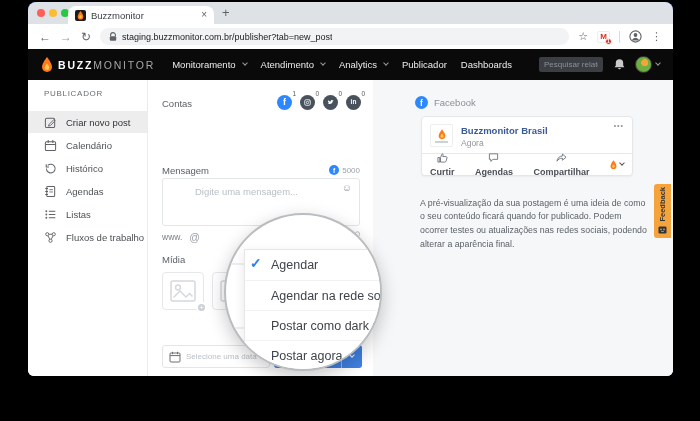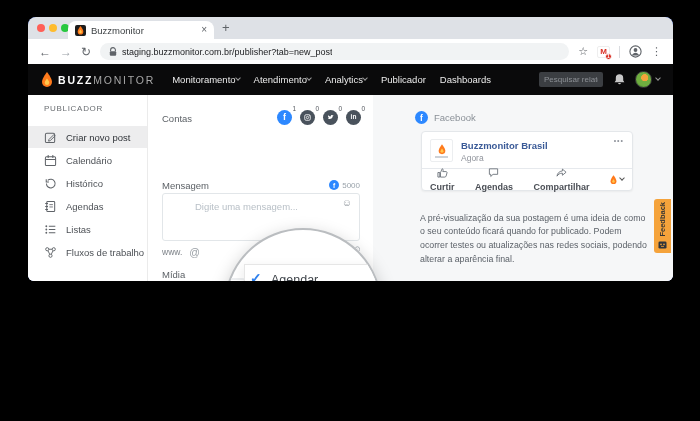--- a/index.html
+++ b/index.html
@@ -1,19 +1,19 @@
 <!DOCTYPE html>
 <html><head>
 <meta charset="utf-8">
 <style>
   html,body{margin:0;padding:0;background:#000;}
   *{box-sizing:border-box;}
   .stage{position:relative;width:700px;height:421px;background:#000;overflow:hidden;
          font-family:"Liberation Sans",sans-serif;}
-  .window{position:absolute;left:28px;top:17px;width:645px;height:264px;background:#1d4ed8;
+  .window{position:absolute;left:28px;top:2px;width:645px;height:374px;background:#1d4ed8;
           border-radius:8px 8px 6px 6px;overflow:hidden;box-shadow:0 12px 34px rgba(0,0,0,.55);}
 
   
   .tabstrip{position:absolute;left:0;top:0;right:0;height:22px;background:#dee1e6;}
   .tl{position:absolute;top:7px;width:8px;height:8px;border-radius:50%;}
   .tl-r{left:9px;background:#ff5f57;}.tl-y{left:21px;background:#febc2e;}.tl-g{left:33px;background:#28c840;}
   .tab{position:absolute;left:40px;top:4px;width:146px;height:18px;background:#fff;
        border-radius:8px 8px 0 0;display:flex;align-items:center;padding:0 7px;}
   .favicon{width:11px;height:11px;background:#1c1c1c;border-radius:2px;display:flex;
            align-items:center;justify-content:center;margin-right:5px;flex:none;}
@@ -38,21 +38,21 @@
   .kebab{font-size:11px;color:#5f6368;letter-spacing:0;}
   .star{font-size:11px;color:#5f6368;}
 
   
   .appnav{position:absolute;left:0;top:47px;right:0;height:31px;background:#0a0a0b;display:flex;
           align-items:center;padding:0 13px;}
   .brand{display:flex;align-items:center;gap:5px;margin-right:17px;}
   .brand-txt{font-size:10.5px;letter-spacing:1.8px;white-space:nowrap;}
   .brand-b{color:#fff;font-weight:bold;}
   .brand-l{color:#a7a7a7;font-weight:normal;}
-  .nav-item{color:#ececec;font-size:9.5px;margin-right:14px;display:flex;align-items:center;gap:0;white-space:nowrap;}
+  .nav-item{color:#ececec;font-size:9.5px;margin-right:14px;display:flex;align-items:center;gap:7px;white-space:nowrap;}
   .chev{width:4px;height:4px;border-right:1.2px solid #9a9a9a;border-bottom:1.2px solid #9a9a9a;
         transform:rotate(45deg);margin-top:-3px;flex:none;}
   .chev.dark{border-color:#555;}
   .chev.white{border-color:#fff;}
   .nav-search{margin-left:auto;width:64px;height:15px;background:#3b3e42;border:0;border-radius:2px;
               color:#cfcfcf;font-size:8px;padding:0 5px;font-family:inherit;outline:none;}
   .nav-search::placeholder{color:#8d9196;}
   .bell{margin:0 9px 0 10px;display:flex;}
   .avatar{width:17px;height:17px;border-radius:50%;flex:none;border:1px solid #3a3a3a;
           background:radial-gradient(circle at 58% 38%,#f5a33b 0 26%,#6fae3f 30% 62%,#2f6b28 100%);}

